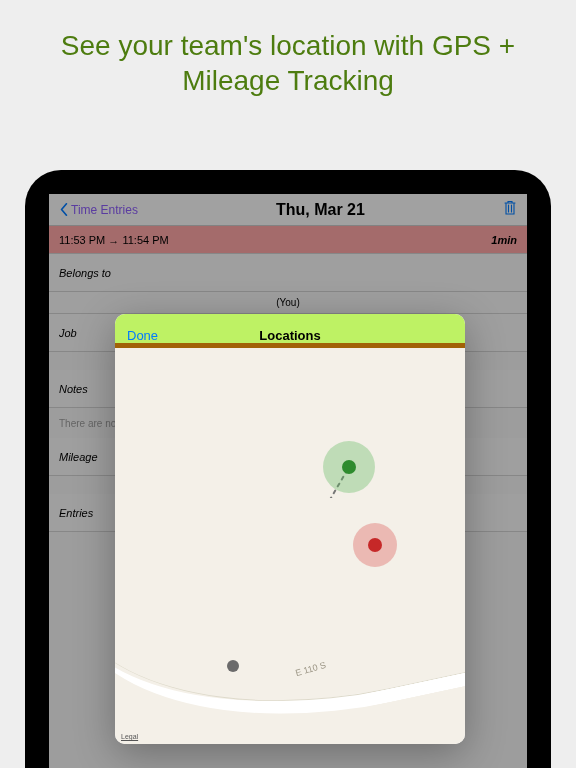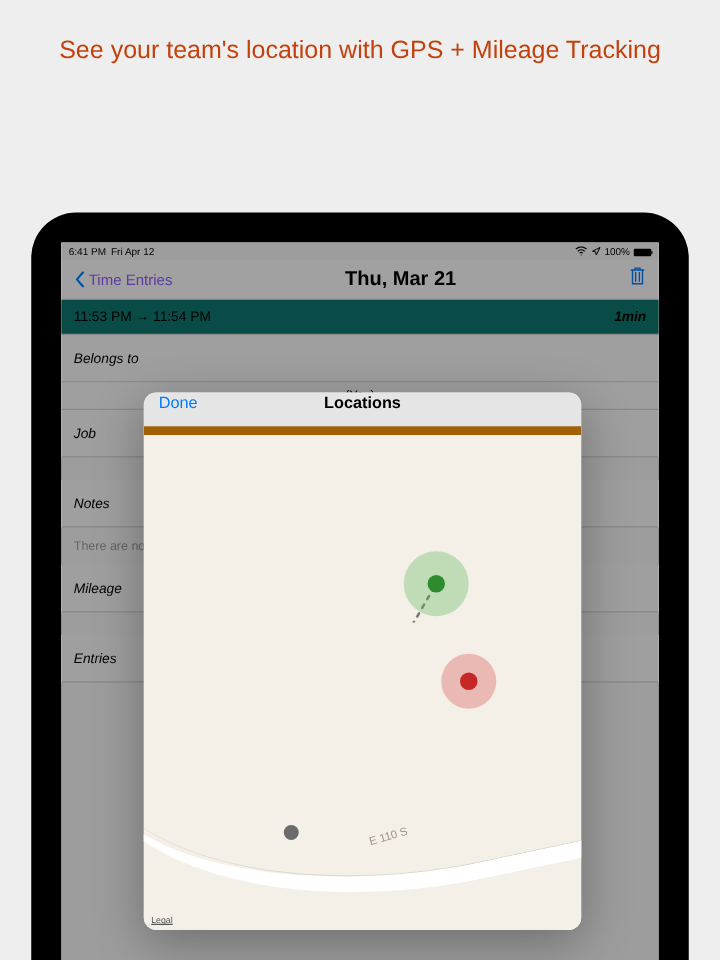--- a/index.html
+++ b/index.html
@@ -6,23 +6,23 @@
   body {
     width: 576px;
     height: 768px;
     background: #eeeeee;
     font-family: -apple-system, "Helvetica Neue", Helvetica, Arial, sans-serif;
     overflow: hidden;
     position: relative;
   }
   .promo-title {
     text-align: center;
-    font-size: 20px;
+    font-size: 28px;
     font-weight: 400;
-    color: #c2410c;
+    color: #4d7c0f;
     padding: 28px 40px 20px 40px;
     line-height: 1.25;
   }
   .device-frame {
     position: absolute;
     left: 25px;
     right: 25px;
     top: 170px;
     bottom: 0;
     background: #000;
@@ -80,43 +80,43 @@
   .trash svg { width:14px; height:16px; }
   
   .row {
     display:flex;
     align-items:center;
     font-size: 11px;
     color:#000;
     border-bottom: 1px solid #d0d0d0;
     background:#f4f4f4;
   }
-  .row.time { height:28px; padding:0 10px; justify-content:space-between; background:#0f766e;}
+  .row.time { height:28px; padding:0 10px; justify-content:space-between; background:#fca5a5;}
   .row.label { height:38px; padding:0 10px; font-weight:500;font-style:italic;}
   .row.center { justify-content:center; height:22px; font-size:10px; background:#f4f4f4;}
   .placeholder { color:#9a9a9a; padding:0 10px; height:30px; display:flex; align-items:center; font-size:10px;}
   
   .modal {
     position:absolute;
     left: 66px;
     top: 120px;
     width: 350px;
     height: 430px;
     background:#fff;
     border-radius: 10px;
     box-shadow: 0 10px 40px rgba(0,0,0,0.3);
     z-index: 10;
     overflow:hidden;
     display:flex; flex-direction:column;
   }
   .modal-header {
     height: 34px;
-    background:#e5e5e5;
-    border-bottom:7px solid #a16207;
-    display:flex; align-items:flex-start; justify-content:center;
+    background:#bef264;
+    border-bottom:5px solid #a16207;
+    display:flex; align-items:flex-end; justify-content:center;
     position:relative;
   }
   .modal-header .done {
     position:absolute; left:12px; color:#007aff; font-size:13px;
   }
   .modal-header .title { font-size:13px; font-weight:600; }
   .map {
     flex:1; background:#f4f0e8; position:relative;
   }
   .legal {
@@ -150,40 +150,20 @@
   .path { position:absolute; inset:0; }
 </style>
 </head>
 <body>
 
 <div class="promo-title">See your team's location with GPS + Mileage Tracking</div>
 
 <div class="device-frame">
   <div class="screen">
 
-    <div class="statusbar">
-      <div class="left">
-        <span>6:41 PM</span>
-        <span>Fri Apr 12</span>
-      </div>
-      <div class="right">
-        <span>
-          <svg width="10" height="8" viewBox="0 0 10 8">
-              <path d="M5 7 L5 7 M1 2 Q5 -1 9 2 M2.5 3.8 Q5 1.8 7.5 3.8 M4 5.3 Q5 4.5 6 5.3" stroke="#000" stroke-width="0.9" fill="none" stroke-linecap="round"></path>
-            </svg>
-        </span>
-        <span>
-          <svg width="8" height="8" viewBox="0 0 8 8">
-              <path d="M1 4 L7 1 L4 7 L3.5 4.5 Z" fill="none" stroke="#000" stroke-width="0.8"></path>
-            </svg>
-        </span>
-        <span>100%</span>
-        <span class="battery"></span>
-      </div>
-    </div>
 
     <div class="navbar">
       <div class="back">
         <svg viewBox="0 0 10 16">
             <path d="M8 1 L2 8 L8 15" stroke="#007aff" stroke-width="2" fill="none" stroke-linecap="round" stroke-linejoin="round"></path>
           </svg>
         <span>Time Entries</span>
       </div>
       <div class="nav-title">Thu, Mar 21</div>
       <div class="trash">

